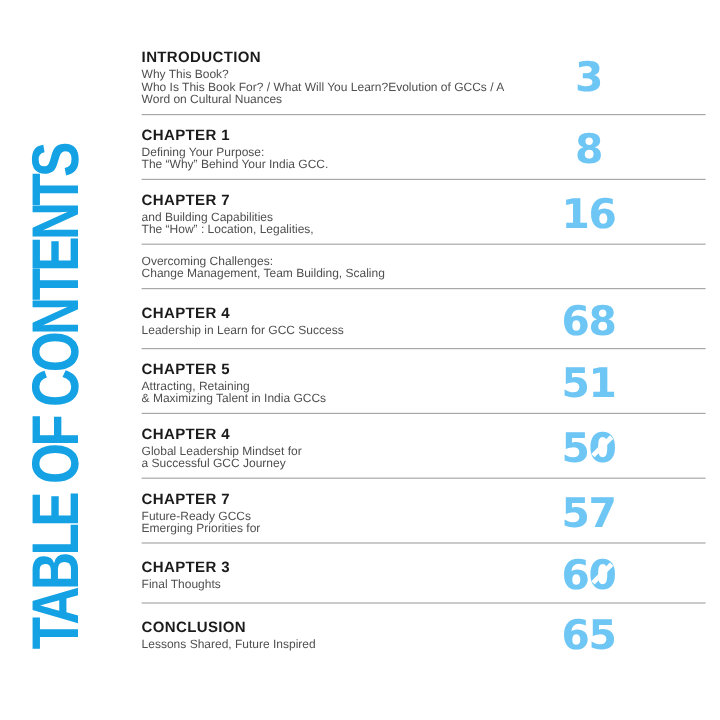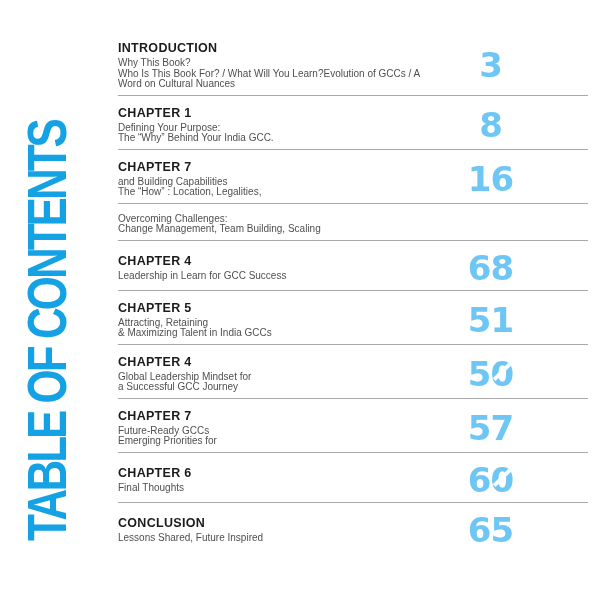--- a/index.html
+++ b/index.html
@@ -179,21 +179,21 @@
       <div class="entry-line">Future-Ready GCCs</div>
           <div class="entry-line">Emerging Priorities for</div>
         </div>
       <div class="num-cell">
         <span class="page-num">57</span>
       </div>
     </section>
   <div class="divider"></div>
     <section class="entry">
       <div class="entry-text">
-        <h3 class="entry-label">CHAPTER 6</h3>
+        <h3 class="entry-label">CHAPTER 3</h3>
       <div class="entry-line">Final Thoughts</div>
         </div>
       <div class="num-cell">
         <span class="page-num">6<span class="z0">0</span></span>
       </div>
     </section>
   <div class="divider"></div>
     <section class="entry">
       <div class="entry-text">
         <h3 class="entry-label">CONCLUSION</h3>

